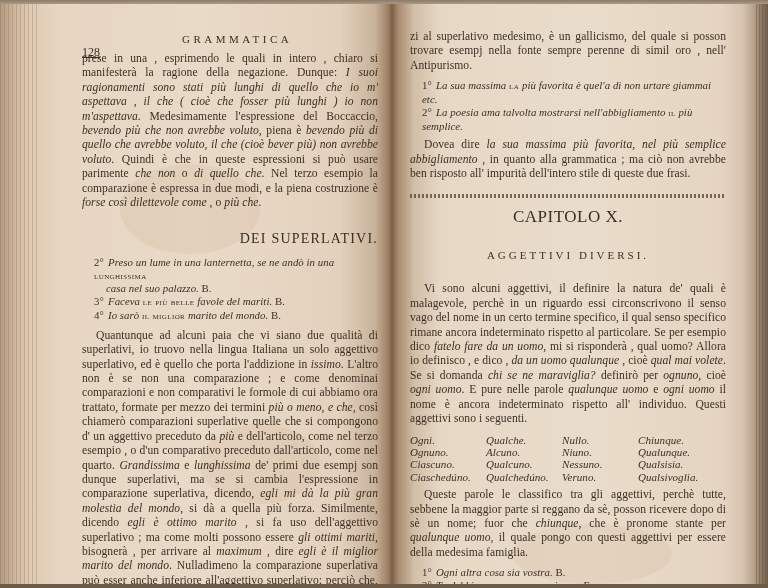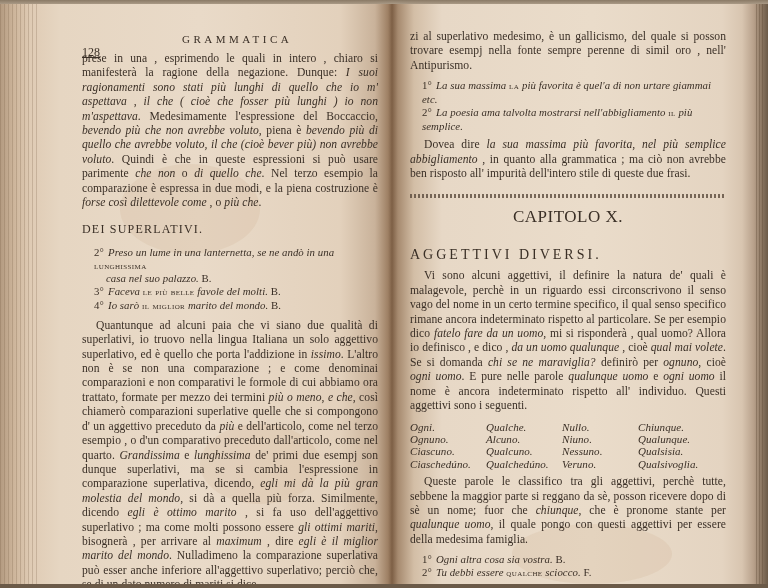--- a/index.html
+++ b/index.html
@@ -35,30 +35,30 @@
   .left .running-head .num { left: 0; }
   .left .running-head .title { left: 100px; }
   .right .running-head .title { left: 118px; }
   .right .running-head .num { right: 2px; }
 
   p { margin: 0; }
   .indent { text-indent: 14px; }
   .it { font-style: italic; text-align: right; }
   .sc { font-variant: small-caps; font-size: 10.5px; letter-spacing: 0.4px; margin-top: 37px; }
 
-  .section-title { text-align: left; font-size: 12px; letter-spacing: 1.2px; margin: 12px 0 9px; text-transform: uppercase; }
+  .section-title { text-align: right; font-size: 14px; letter-spacing: 1.2px; margin: 22px 0 9px; text-transform: uppercase; }
   .examples { font-size: 10.8px; line-height: 12.8px; padding-left: 12px; text-align: left; }
   .examples .ex { display: block; }
   .examples .cont { padding-left: 12px; }
   .ex-num { display: inline-block; width: 14px; }
 
   .rule { height: 4px; margin: 12px 0 12px 0;
     background: repeating-linear-gradient(90deg, #5a4a3c 0px, #5a4a3c 2px, transparent 2px, transparent 4px); opacity: 0.8; }
   .chapter { text-align: center; font-size: 17px; letter-spacing: 0.5px; margin-bottom: 24px; }
-  .chapter-sub { text-align: left; font-size: 14px; letter-spacing: 3px; margin-bottom: 7px; }
+  .chapter-sub { text-align: center; font-size: 11px; letter-spacing: 3px; margin-bottom: 20px; }
 
   .word-grid { display: grid; grid-template-columns: 76px 76px 76px 88px; font-style: italic; font-size: 11px; line-height: 12.4px; margin: 7px 0 5px 0; }
   .spacer { height: 6px; }
 </style>
 </head>
 <body>
 
 <div class="book">
 
   <div class="page left">
@@ -69,21 +69,21 @@
     <div class="text" style="top:26px;">
       <div class="running-head">
         <span class="num">128</span>
         <span class="title">GRAMMATICA</span>
       </div>
       <p><span>prese in una , esprimendo le quali in intero , chiaro si manifesterà la ragione della negazione. Dunque: </span><span class="it">I suoi ragionamenti sono stati più lunghi di quello che io m' aspettava</span><span> , </span><span class="it">il che ( cioè che fosser più lunghi ) io non m'aspettava</span><span>. Medesimamente l'espressione del Boccaccio, </span><span class="it">bevendo più che non avrebbe voluto</span><span>, piena è </span><span class="it">bevendo più di quello che avrebbe voluto, il che (cioè bever più) non avrebbe voluto</span><span>. Quindi è che in queste espressioni si può usare parimente </span><span class="it">che non</span><span> o </span><span class="it">di quello che</span><span>. Nel terzo esempio la comparazione è espressa in due modi, e la piena costruzione è </span><span class="it">forse così dilettevole come</span><span> , o </span><span class="it">più che</span><span>.</span></p>
       <div class="section-title">Dei superlativi.</div>
       <div class="examples">
           <span class="ex"><span class="ex-num">2°</span><span class="it">Preso un lume in una lanternetta, se ne andò in una </span><span class="sc">lunghissima</span></span>
           <span class="ex cont"><span class="it">casa nel suo palazzo.</span><span> B.</span></span>
-          <span class="ex"><span class="ex-num">3°</span><span class="it">Faceva </span><span class="sc">le più belle</span><span class="it"> favole del molti.</span><span> B.</span></span>
+          <span class="ex"><span class="ex-num">3°</span><span class="it">Faceva </span><span class="sc">le più belle</span><span class="it"> favole del mariti.</span><span> B.</span></span>
           <span class="ex"><span class="ex-num">4°</span><span class="it">Io sarò </span><span class="sc">il miglior</span><span class="it"> marito del mondo.</span><span> B.</span></span>
         </div>
       <div class="spacer"></div>
       <p class="indent"><span>Quantunque ad alcuni paia che vi siano due qualità di superlativi, io truovo nella lingua Italiana un solo aggettivo superlativo, ed è quello che porta l'addizione in </span><span class="it">issimo</span><span>. L'altro non è se non una comparazione ; e come denominai comparazioni e non comparativi le formole di cui abbiamo ora trattato, formate per mezzo dei termini </span><span class="it">più o meno</span><span>, </span><span class="it">e che</span><span>, così chiamerò comparazioni superlative quelle che si compongono d' un aggettivo preceduto da </span><span class="it">più</span><span> e dell'articolo, come nel terzo esempio , o d'un comparativo preceduto dall'articolo, come nel quarto. </span><span class="it">Grandissima</span><span> e </span><span class="it">lunghissima</span><span> de' primi due esempj son dunque superlativi, ma se si cambia l'espressione in comparazione superlativa, dicendo, </span><span class="it">egli mi dà la più gran molestia del mondo</span><span>, si dà a quella più forza. Similmente, dicendo </span><span class="it">egli è ottimo marito</span><span> , si fa uso dell'aggettivo superlativo ; ma come molti possono essere </span><span class="it">gli ottimi mariti</span><span>, bisognerà , per arrivare al </span><span class="it">maximum</span><span> , dire </span><span class="it">egli è il miglior marito del mondo</span><span>. Nulladimeno la comparazione superlativa può esser anche inferiore all'aggettivo superlativo; perciò che, se di un dato numero di mariti si dice </span></p>
 
     </div>
   </div>
 
   <div class="page right">
     <div class="edge-stack-r"></div>

